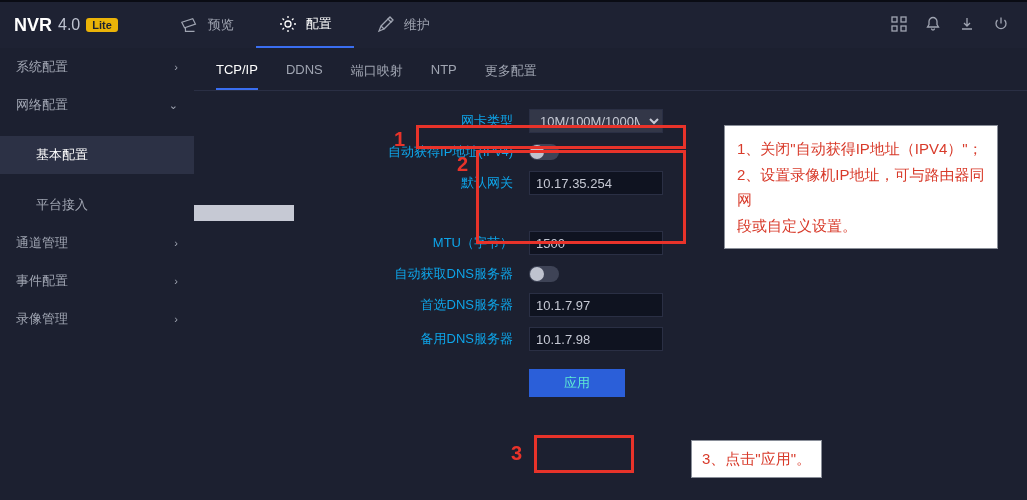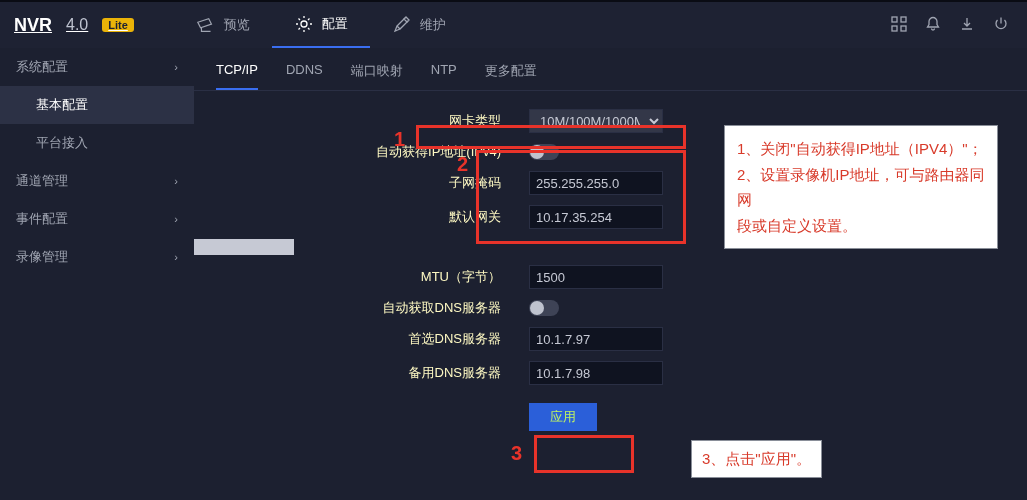--- a/index.html
+++ b/index.html
@@ -20,23 +20,22 @@
   border-top: 2px solid #0a0c14;
   padding-left: 14px;
   position: relative;
 }
 .logo {
   color: #fff;
   font-weight: bold;
   font-size: 18px;
   display: flex;
   align-items: center;
-  gap: 14px;
+  gap: 6px;
   margin-right: 40px;
-  text-decoration: underline;
 }
 .logo .version { font-size: 16px; color: #bec3d0; font-weight: normal;}
 .logo .lite {
   background: #eab308;
   color: #1c2030;
   font-size: 11px;
   padding: 1px 6px;
   border-radius: 3px;
 }
 .topnav { display: flex; align-items: center; height: 100%; }
@@ -74,20 +73,21 @@
   cursor: pointer;
   color: #a0a5b2;
 }
 .sidebar-item.selected {
   background: #2c3145;
   color: #fff;
 }
 .sidebar-sub {
   padding-left: 36px;
   display: block;
+  margin-top: 12px;
 }
 .chevron { font-size: 11px; }
 .subtabs {
   display: flex;
   gap: 28px;
   padding: 14px 22px 0 22px;
   border-bottom: 1px solid #2a2f44;
   font-size: 13px;
 }
 .subtabs-item { padding-bottom: 10px; cursor: pointer; }
@@ -97,22 +97,22 @@
   position: relative;
 }
 .form-row {
   display: flex;
   align-items: center;
   margin-bottom: 10px;
 }
 .form-label {
   width: 335px;
   text-align: right;
-  padding-right: 28px;
-  color: #fef9c3;
+  padding-right: 16px;
+  color: #0ea5e9;
 }
 .form-input {
   width: 134px;
   height: 24px;
   background: #0f1320;
   border: 1px solid #2a2f44;
   color: #c6c9d4;
   padding: 0 6px;
   font-size: 13px;
 }
@@ -128,24 +128,24 @@
 }
 .toggle::after {
   content: '';
   position: absolute;
   width: 14px; height: 14px;
   border-radius: 50%;
   background: #bfc3cf;
   top: 1px; left: 1px;
 }
 .apply-btn {
-  width: 68px;
+  width: 96px;
   height: 28px;
   background: #2b5fd9;
-  color: #bef264;
+  color: #5eead4;
   border: none;
   cursor: pointer;
   font-size: 13px;
 }
 .annot {
   position: absolute;
   border: 3px solid #e8332a;
 }
 .annot-num {
   position: absolute;
@@ -229,20 +229,24 @@
     </span>
   </div>
 </div>
 
 <div class="body">
   <div class="sidebar" id="sidebar">
       <div class="sidebar-item">
         <span>系统配置</span>
         <span class="chevron">›</span>
       </div>
+      <div class="sidebar-item">
+        <span>网络配置</span>
+        <span class="chevron">⌄</span>
+      </div>
       <div class="sidebar-item selected sidebar-sub"><span>基本配置</span></div>
       <div class="sidebar-item sidebar-sub"><span>平台接入</span></div>
       <div class="sidebar-item">
         <span>通道管理</span>
         <span class="chevron">›</span>
       </div>
       <div class="sidebar-item">
         <span>事件配置</span>
         <span class="chevron">›</span>
       </div>
@@ -265,24 +269,20 @@
         <span class="form-label">网卡类型</span>
         <select class="form-input select">
           <option>10M/100M/1000M自适应</option>
         </select>
       </div>
       <div class="form-row">
         <span class="form-label">自动获得IP地址(IPv4)</span>
         <div class="toggle"></div>
       </div>
       <div class="form-row">
-        <span class="form-label">子网掩码</span>
-        <input class="form-input" value="255.255.255.0" style="">
-      </div>
-      <div class="form-row">
         <span class="form-label">默认网关</span>
         <input class="form-input" value="10.17.35.254" style="">
       </div>
       <div class="form-row">
         <div class="mac-field"></div>
       </div>
       <div class="form-row">
         <span class="form-label">MTU（字节）</span>
         <input class="form-input" value="1500" style="">
       </div>

